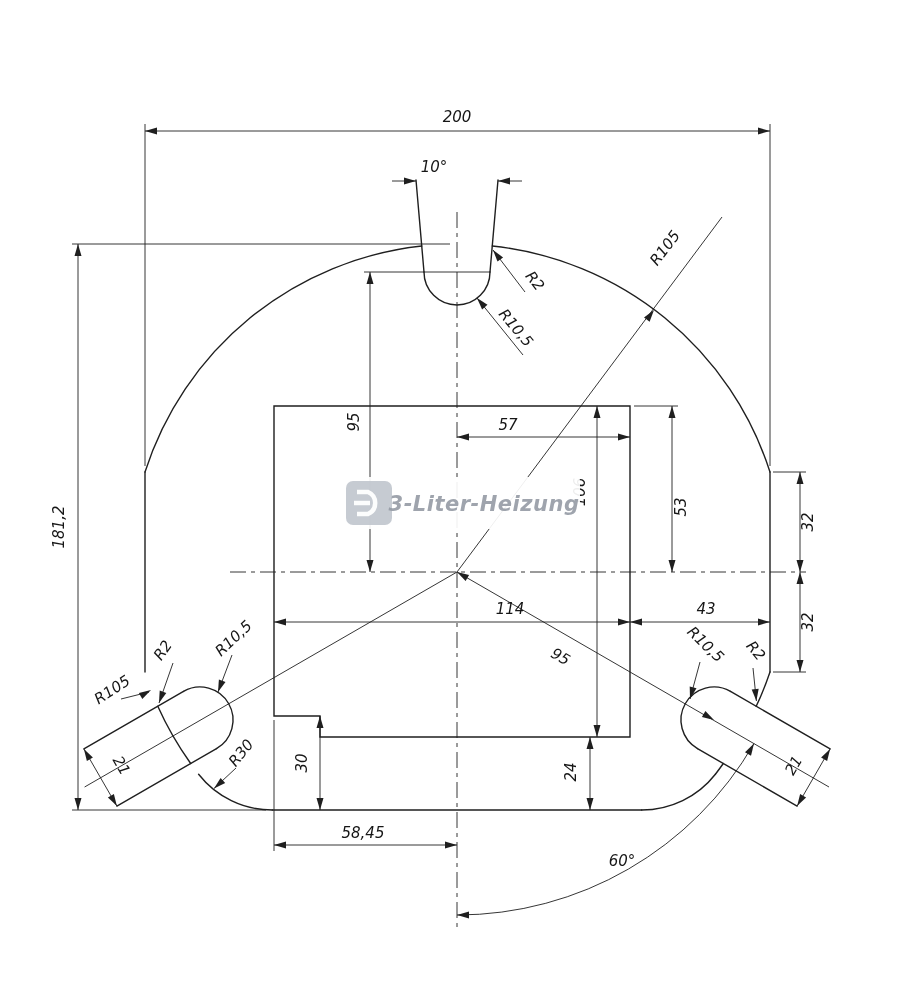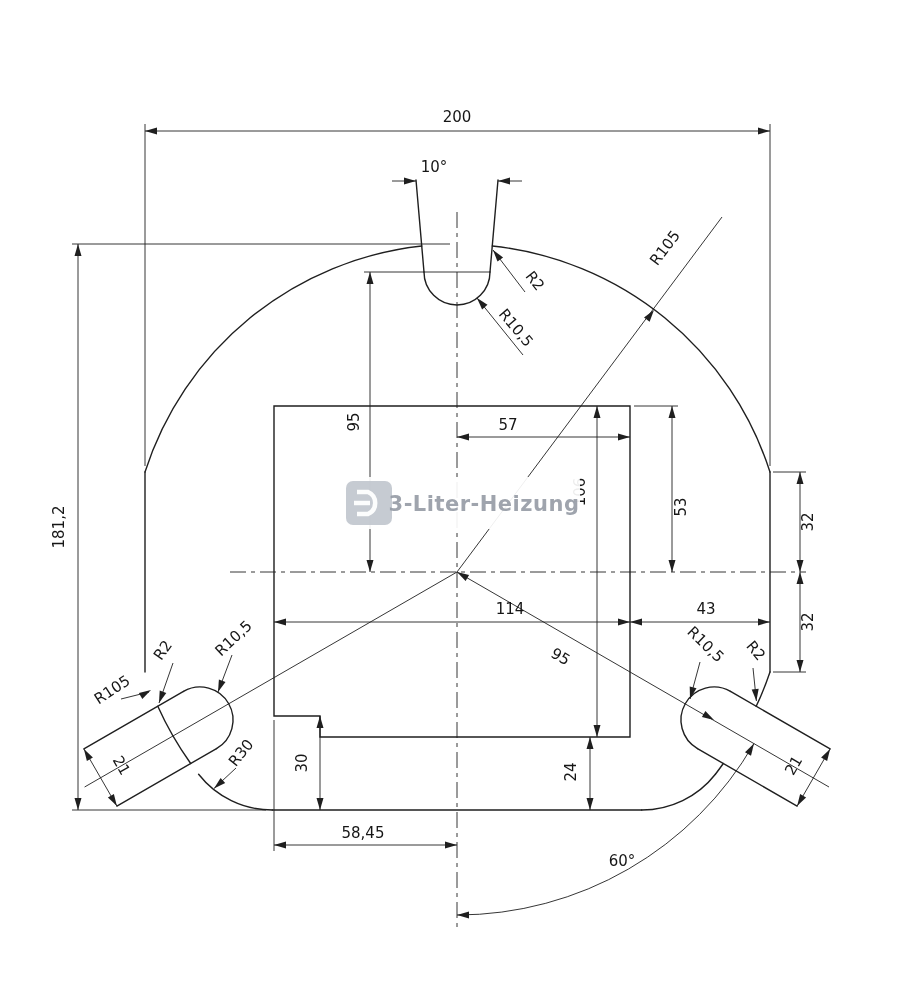--- a/index.html
+++ b/index.html
@@ -1,16 +1,16 @@
 <!DOCTYPE html>
 <html><head>
 <meta charset="utf-8">
 <style>
   html,body{margin:0;padding:0;background:#ffffff;}
-  .stage{position:relative;width:921px;height:1004px;background:#ffffff;overflow:hidden;}
+  .stage{position:relative;width:921px;height:1004px;background:#ffffff;overflow:hidden;font-style:italic;}
   svg{display:block;}
   .outline{stroke:#1f1f1f;stroke-width:1.4;fill:none;stroke-linecap:round;}
   .thin{stroke:#1f1f1f;stroke-width:0.9;fill:none;stroke-linecap:butt;}
   .centerline{stroke:#1f1f1f;stroke-width:0.9;fill:none;stroke-dasharray:16 5 4 5;}
   .arr{fill:#1f1f1f;stroke:none;}
   text{font-family:"DejaVu Sans",sans-serif;font-size:15px;fill:#161616;}
   .wm-text{font-size:21px;font-weight:bold;fill:#959ba5;letter-spacing:0.5px;opacity:0.9;}
   .wm-box{fill:#bcc2ca;opacity:0.85;}
   .wm-back{fill:#ffffff;opacity:0.92;}
   .wm-glyph{stroke:#ffffff;fill:none;stroke-width:4.5;opacity:0.95;}

